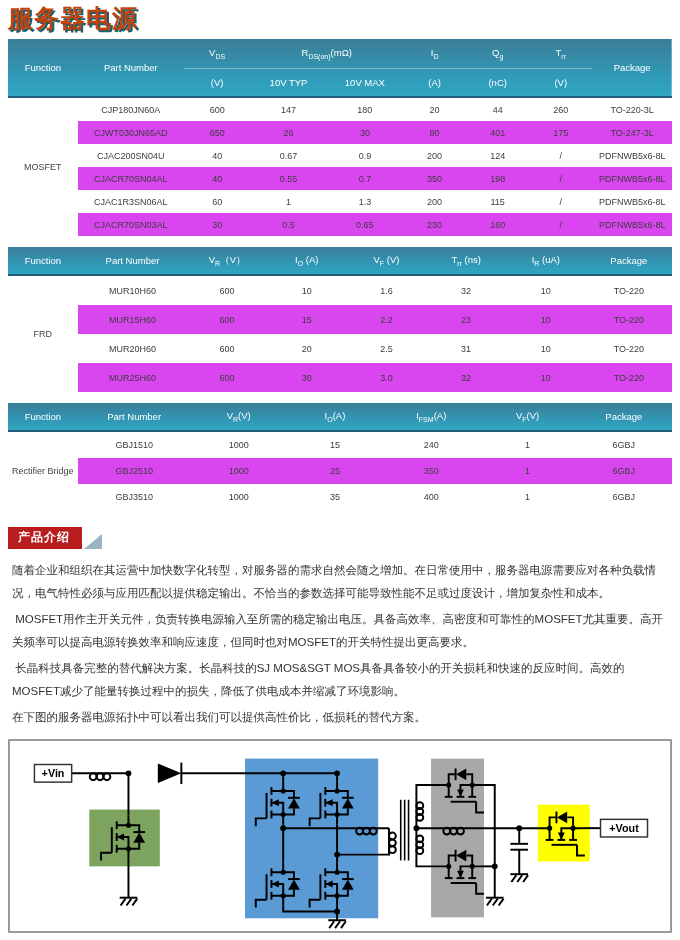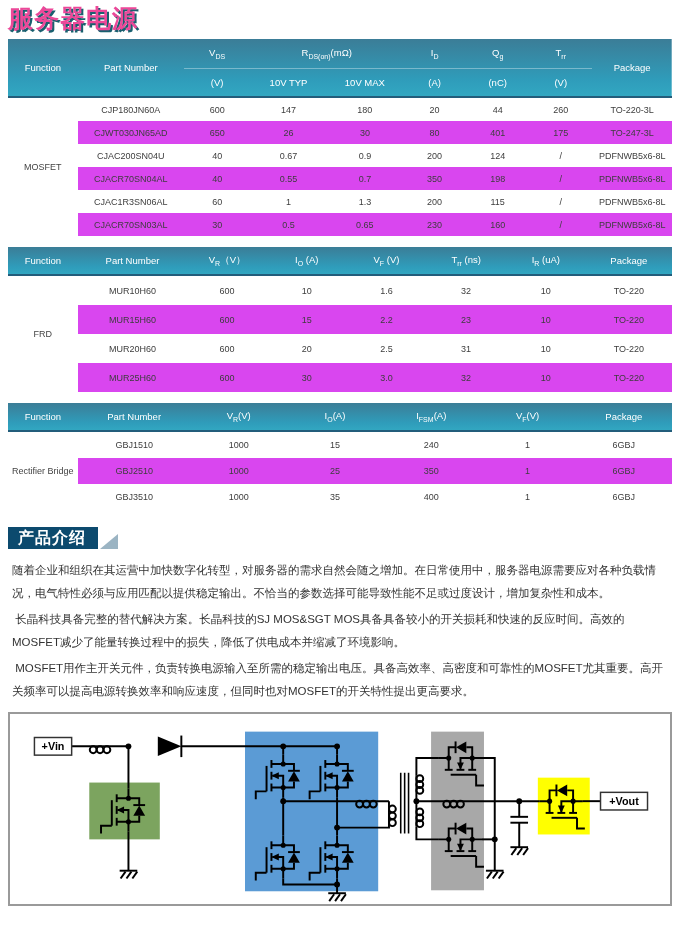--- a/index.html
+++ b/index.html
@@ -1,20 +1,20 @@
 <!DOCTYPE html>
 <html><head>
 <meta charset="utf-8">
 <style>
   html,body{margin:0;padding:0;background:#fff;}
   body{width:680px;font-family:"Liberation Sans","DejaVu Sans",sans-serif;color:#3d3d3d;}
   .wrap{padding:4px 8px 10px 8px;}
 
   .page-title{
-    font-size:25px;font-weight:bold;color:#ec4899;letter-spacing:1px;
+    font-size:25px;font-weight:bold;color:#c2410c;letter-spacing:1px;
     text-shadow:2px 2px 0 #19606f;margin:0 0 7px 0;line-height:28px;
   }
 
   table.datatable{width:664px;border-collapse:collapse;table-layout:fixed;margin-bottom:11px;}
   table.datatable th{
     color:#fff;font-weight:normal;font-size:9.5px;text-align:center;vertical-align:middle;padding:0;
   }
   table.datatable thead{background:linear-gradient(180deg,#3b7d97 0%,#2f9cba 70%,#32a8c2 100%);}
   table.datatable th.bb{border-bottom:2px solid #235d7b;}
   table.datatable th.unit{border-top:1px solid rgba(255,255,255,.35);}
@@ -22,22 +22,22 @@
     font-size:9px;text-align:center;vertical-align:middle;padding:0 2px;color:#3d3d3d;
   }
   table.datatable tr.stripe td{background:#d946ef;}
   table.datatable td.fn{background:#fff !important;color:#444;}
   table.datatable sub, table.datatable .sm{font-size:7px;}
   .t-0 thead tr{height:29px;} .t-0 td{height:23px;}
   .t-1 thead tr{height:28px;} .t-1 td{height:29px;}
   .t-2 thead tr{height:28px;} .t-2 td{height:26px;}
 
   .badge{
-    display:inline-block;position:relative;background:#0c4a6e;color:#fff;
-    font-size:16px;font-weight:bold;padding:3px 12px 4px 10px;line-height:15px;
+    display:inline-block;position:relative;background:#b91c1c;color:#fff;
+    font-size:12px;font-weight:bold;padding:3px 12px 4px 10px;line-height:15px;
     margin:6px 0 6px 0;letter-spacing:1px;
   }
   .badge::after{
     content:"";position:absolute;right:-20px;bottom:0;width:18px;height:15px;
     background:#9bb4c3;clip-path:polygon(0 100%,100% 0,100% 100%);
   }
 
   .intro-text{margin:4px 0 10px 0;}
   .intro-text p{
     margin:4px;font-size:11.5px;line-height:22.5px;color:#333;white-space:pre-wrap;
@@ -265,22 +265,23 @@
         </tr>
       </tbody>
   </table>
 
   <div style="margin-top:9px;">
     <span class="badge">产品介绍</span>
   </div>
 
   <div class="intro-text">
       <p>随着企业和组织在其运营中加快数字化转型，对服务器的需求自然会随之增加。在日常使用中，服务器电源需要应对各种负载情况，电气特性必须与应用匹配以提供稳定输出。不恰当的参数选择可能导致性能不足或过度设计，增加复杂性和成本。</p>
+      <p> MOSFET用作主开关元件，负责转换电源输入至所需的稳定输出电压。具备高效率、高密度和可靠性的MOSFET尤其重要。高开关频率可以提高电源转换效率和响应速度，但同时也对MOSFET的开关特性提出更高要求。</p>
       <p> 长晶科技具备完整的替代解决方案。长晶科技的SJ MOS&amp;SGT MOS具备具备较小的开关损耗和快速的反应时间。高效的MOSFET减少了能量转换过程中的损失，降低了供电成本并缩减了环境影响。</p>
-      <p> MOSFET用作主开关元件，负责转换电源输入至所需的稳定输出电压。具备高效率、高密度和可靠性的MOSFET尤其重要。高开关频率可以提高电源转换效率和响应速度，但同时也对MOSFET的开关特性提出更高要求。</p>
+      <p>在下图的服务器电源拓扑中可以看出我们可以提供高性价比，低损耗的替代方案。</p>
     </div>
 
 
   <div class="circuit-box">
     <svg viewBox="0 0 664 194" width="660" height="190">
       <defs>
         <g id="nmos" stroke="#000" stroke-width="2" fill="none">
           <path d="M9,38 H-2 V46"></path>
           <line x1="9" y1="12" x2="9" y2="38"></line>
           <line x1="14" y1="6" x2="14" y2="14"></line>

